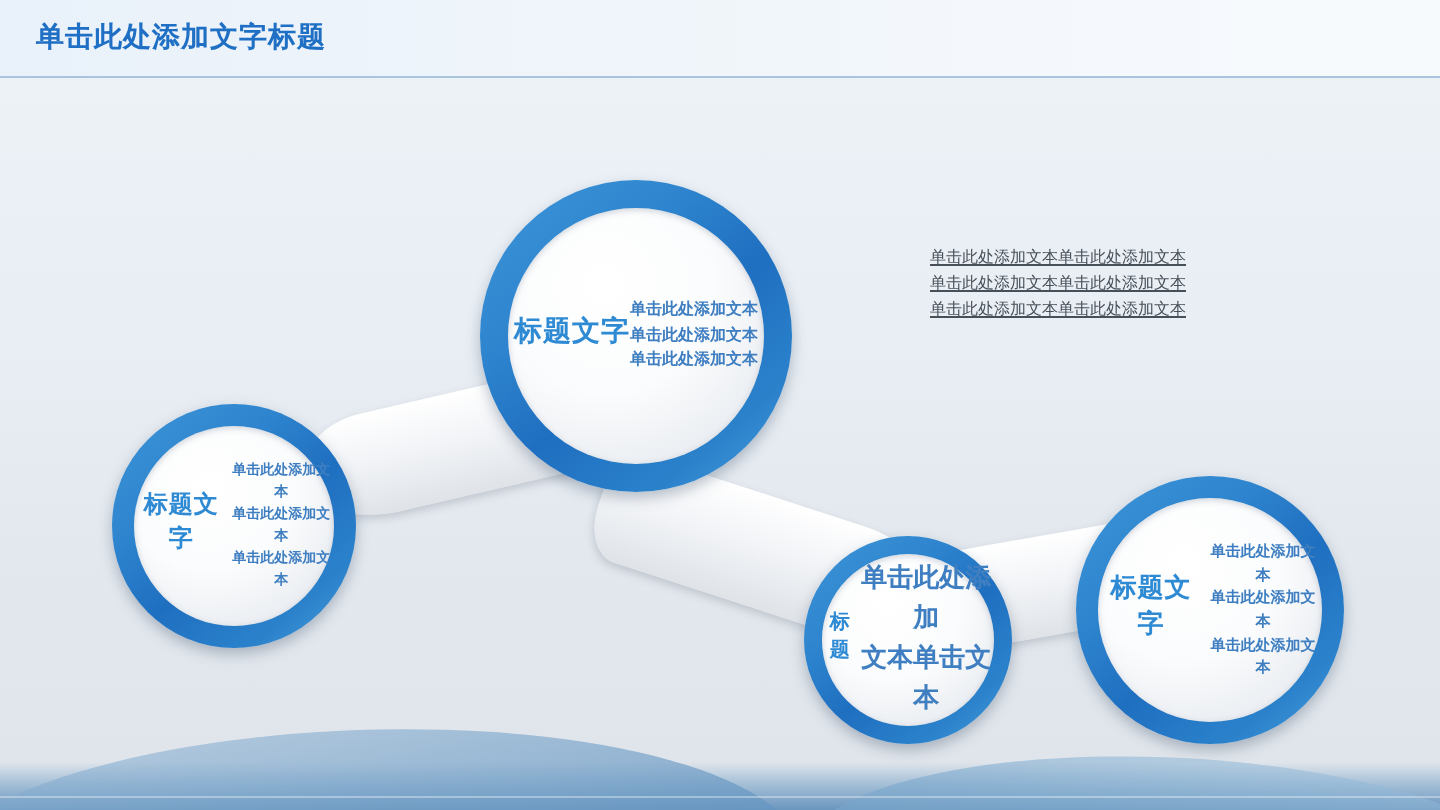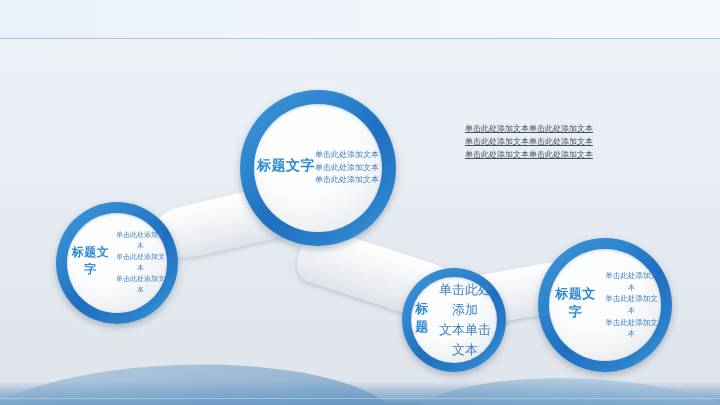--- a/index.html
+++ b/index.html
@@ -116,35 +116,36 @@
   .node-title {
     color: #2f8ad4;
     font-weight: bold;
     margin-bottom: 5px;
     letter-spacing: 0.5px;
   }
   .node-body {
     color: #3f7fc1;
     line-height: 1.55;
     white-space: pre-line;
+    font-weight: bold;
   }
   
   #node-1 { left: 56px; top: 202px; width: 122px; height: 122px; }
   #node-1 .node-inner { width: 100px; height: 100px; }
   #node-1 .node-title { font-size: 12px; }
   #node-1 .node-body { font-size: 7px; }
   
   #node-2 { left: 240px; top: 90px; width: 156px; height: 156px; }
   #node-2 .node-inner { width: 128px; height: 128px; }
   #node-2 .node-title { font-size: 14px; }
   #node-2 .node-body { font-size: 8px; }
   
   #node-3 { left: 402px; top: 268px; width: 104px; height: 104px; }
   #node-3 .node-inner { width: 86px; height: 86px; }
-  #node-3 .node-title { font-size: 13px; text-align: center; }
+  #node-3 .node-title { font-size: 10px; text-align: center; }
   #node-3 .node-body { font-size: 13px; }
   
   #node-4 { left: 538px; top: 238px; width: 134px; height: 134px; }
   #node-4 .node-inner { width: 112px; height: 112px; }
   #node-4 .node-title { font-size: 13px; }
   #node-4 .node-body { font-size: 7.5px; }
   
   .side-text {
     position: absolute;
     left: 465px; top: 122px;
@@ -156,20 +157,21 @@
     text-decoration: underline;
   }
 </style>
 </head>
 <body>
 
 <div id="slide">
 
   <div class="header-band"></div>
   <div class="header-rule"></div>
+  <div class="header-title">单击此处添加文字标题</div>
 
   <div class="ribbon" id="ribbon-a"></div>
   <div class="ribbon" id="ribbon-b"></div>
   <div class="ribbon" id="ribbon-c"></div>
 
   <div class="node" id="node-2">
     <div class="node-inner">
       <div class="node-title">标题文字</div>
       <div class="node-body">单击此处添加文本
 单击此处添加文本

